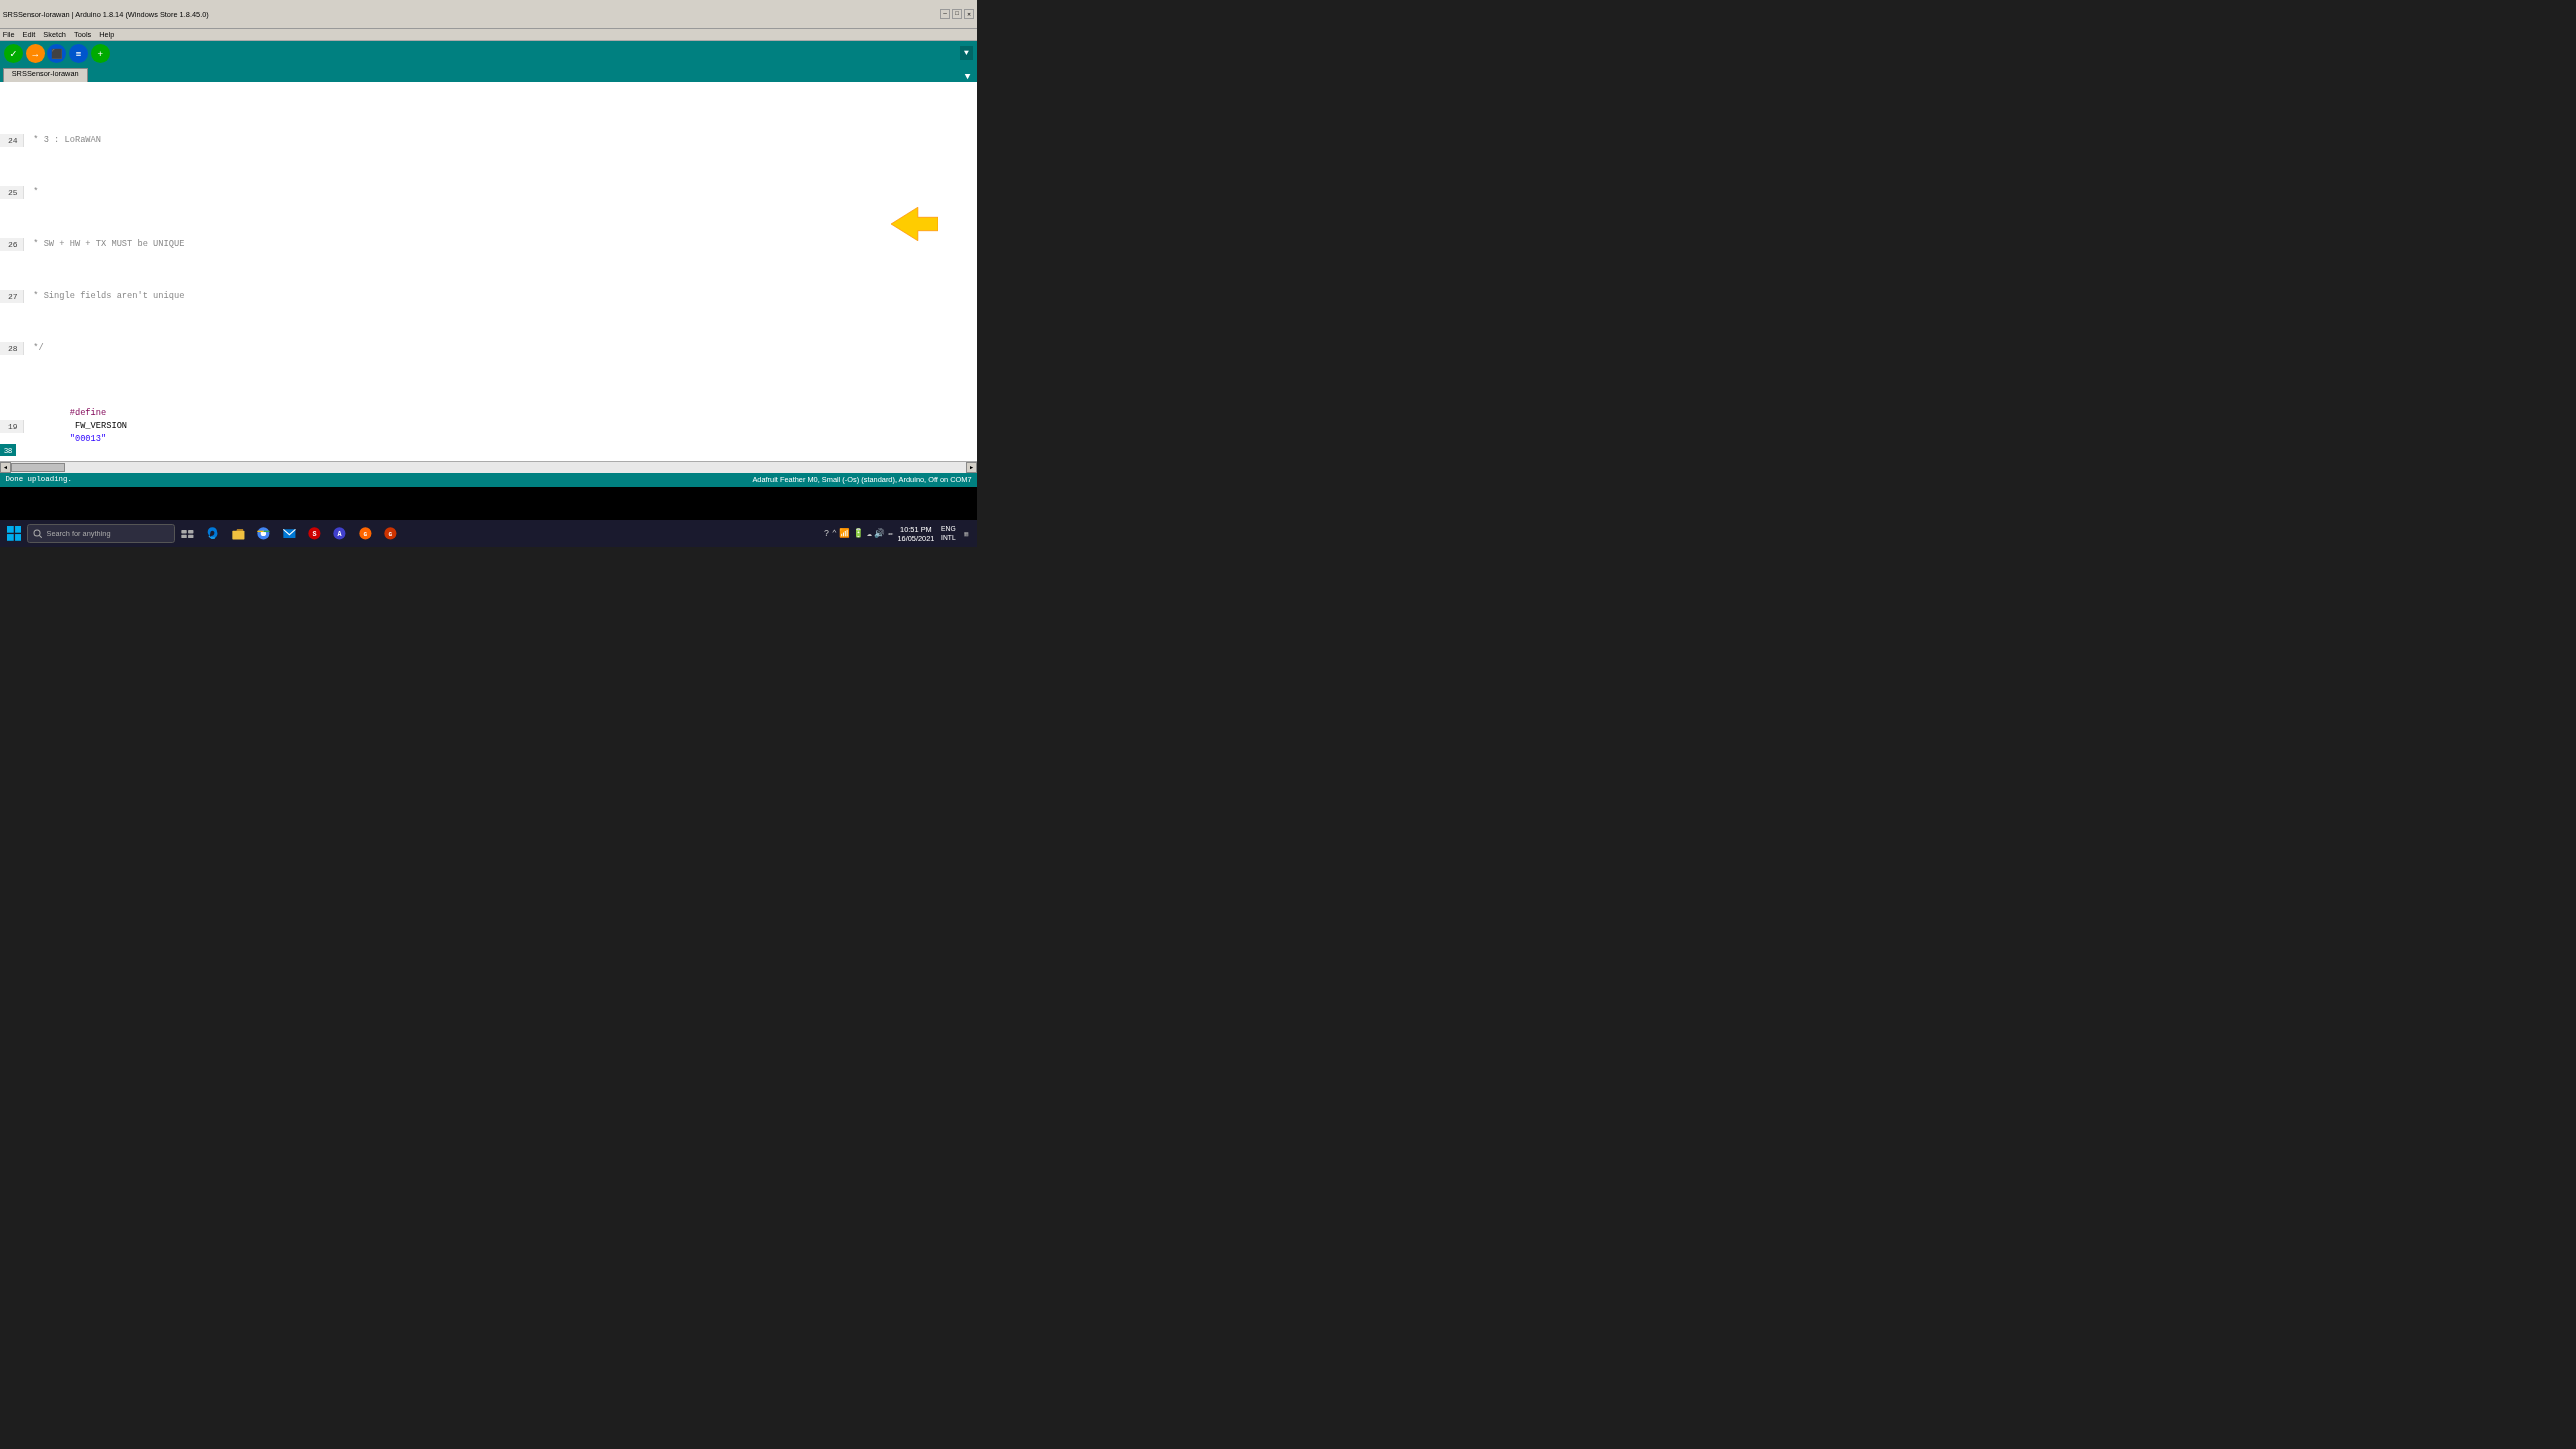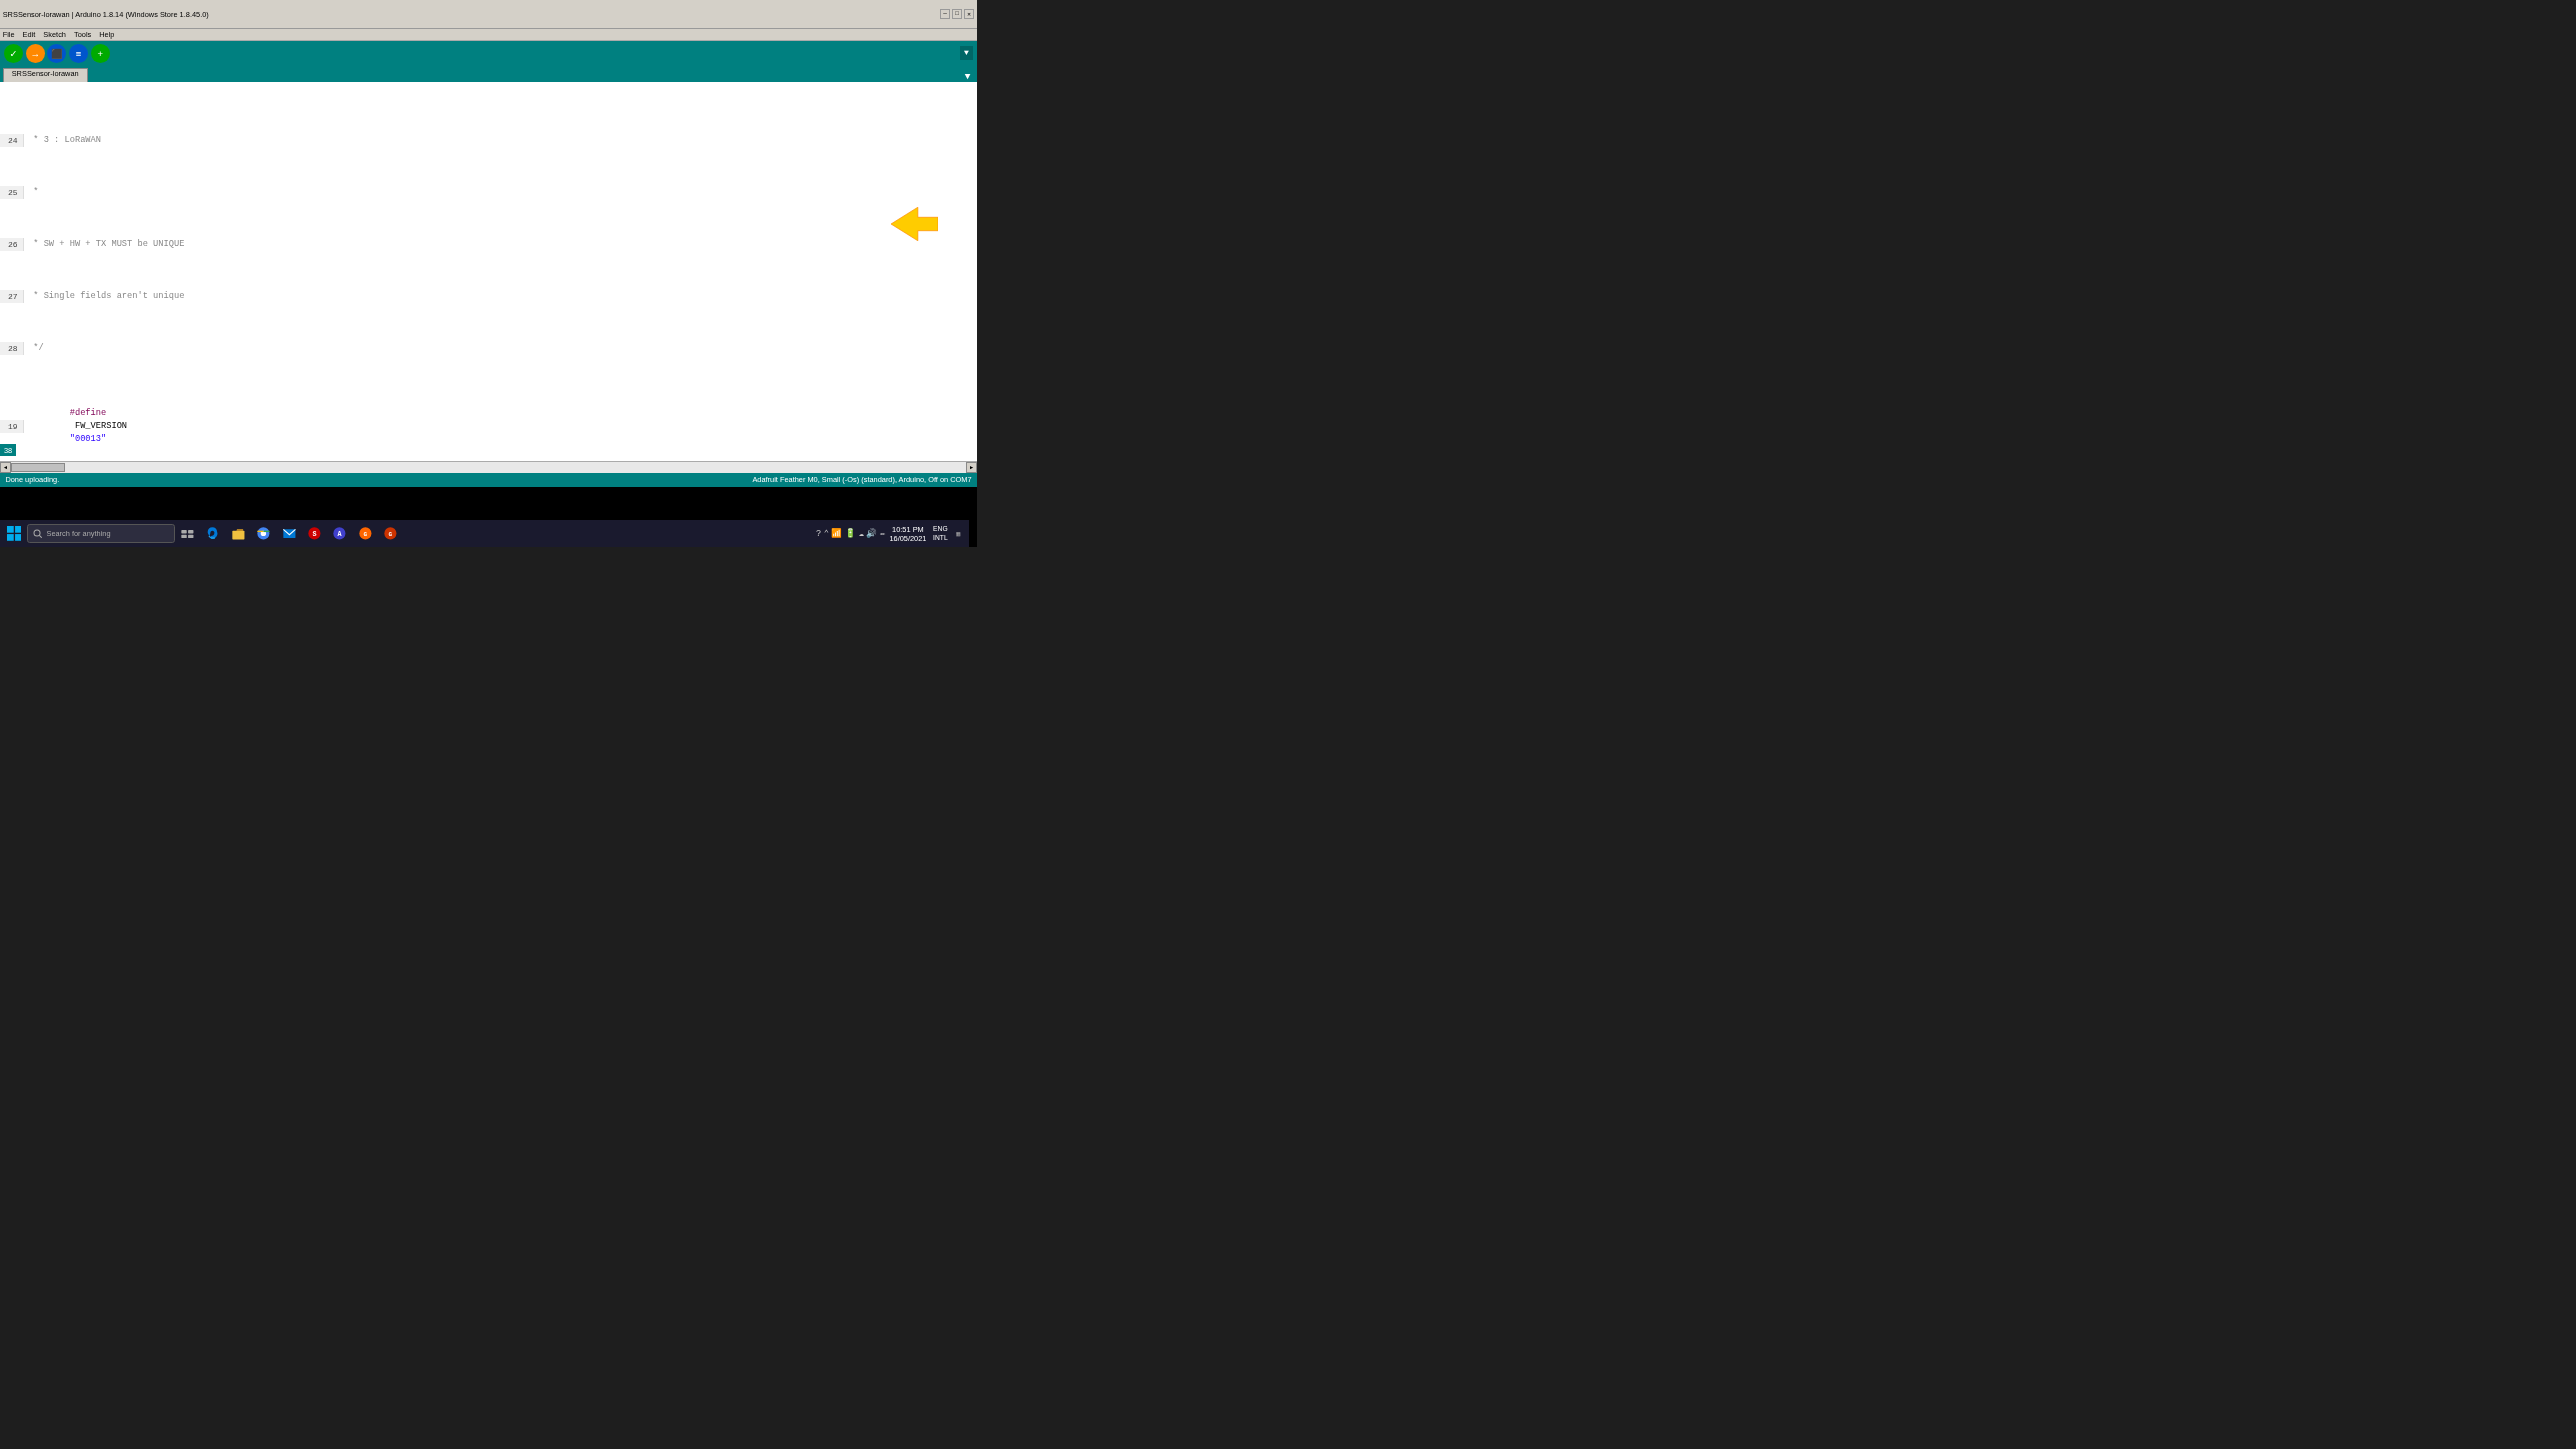--- a/index.html
+++ b/index.html
@@ -199,21 +199,21 @@
 
     
     .status-bar {
       background: #008080;
       height: 14.8px;
       display: flex;
       align-items: center;
       padding: 0 5.4px;
     }
     .status-text {
-      font-family: Liberation Sans, sans-serif;
+      font-family: Liberation Mono, monospace;
       font-size: 7.4px;
       color: #ffffff;
     }
     .status-right {
       margin-left: auto;
       font-family: Arial, sans-serif;
       font-size: 7.4px;
       color: #ffffff;
     }
 
@@ -239,21 +239,21 @@
     .taskbar {
       background: #1a1a2e;
       height: 27px;
       display: flex;
       align-items: center;
       padding: 12px 4px;
       gap: 2.7px;
       position: absolute;
       bottom: 0;
       left: 0;
-      right: 8px;
+      right: 0;
     }
     .taskbar-start {
       width: 20px;
       height: 20px;
       display: flex;
       align-items: center;
       justify-content: center;
       cursor: pointer;
     }
     .taskbar-search {

